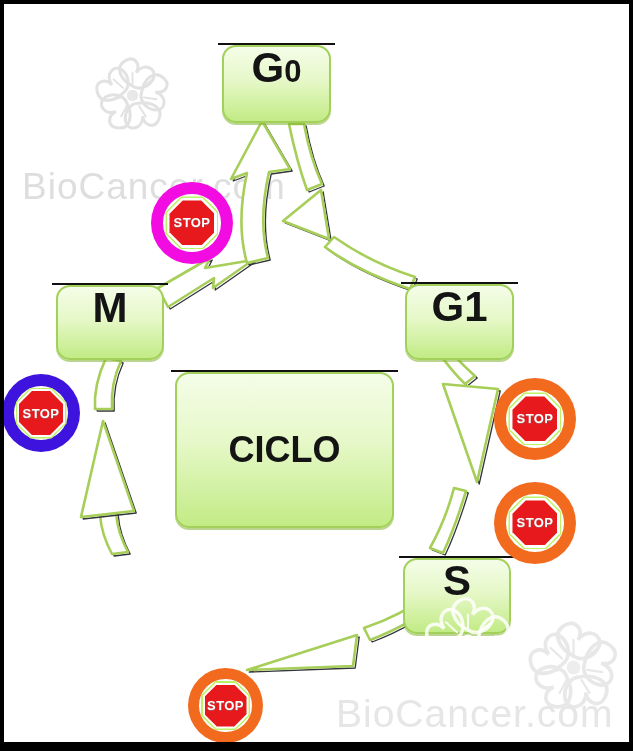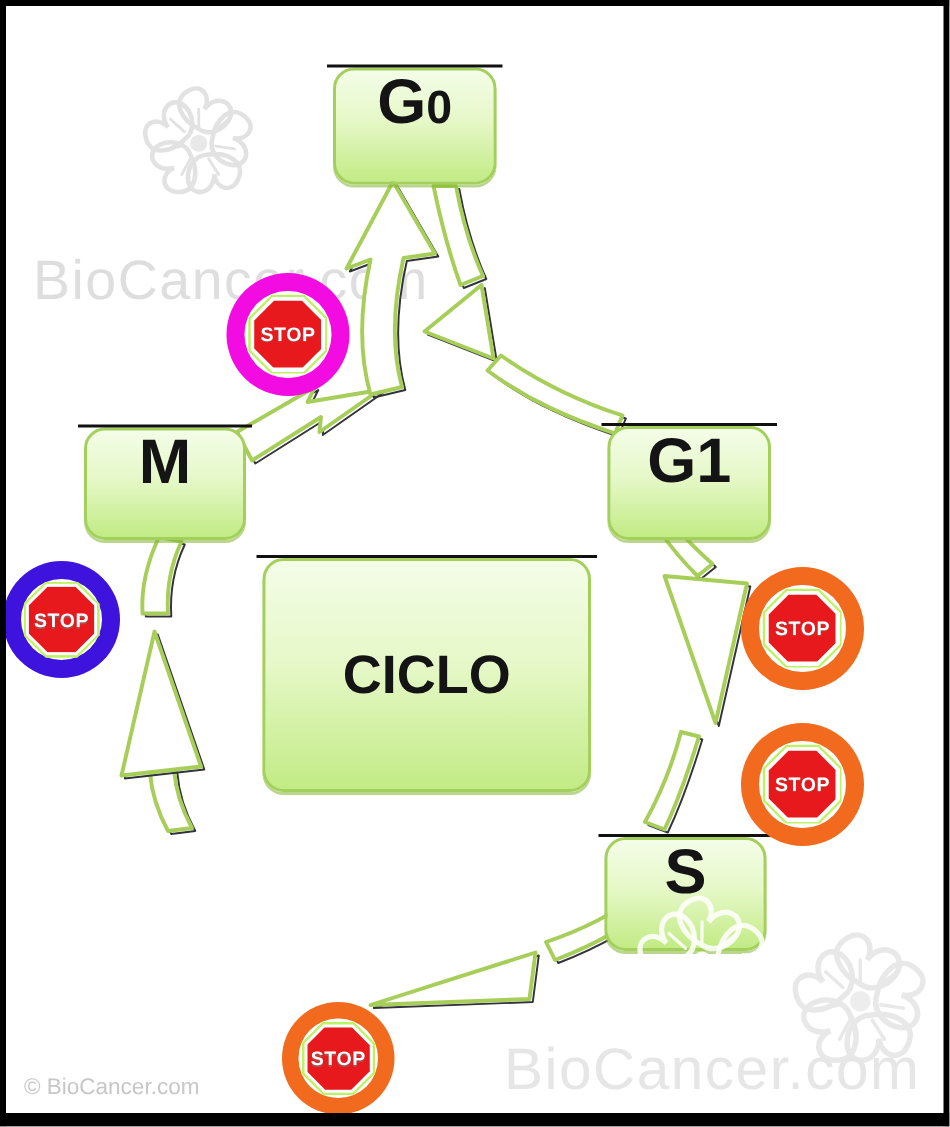--- a/index.html
+++ b/index.html
@@ -238,19 +238,18 @@
             </div>
           </div>
     </div>
       </div>
   </div>
 
   <svg class="wm-svg-front" width="633" height="751">
     <use href="#flower" transform="translate(413,586) scale(1.1)" stroke="rgba(255,255,255,0.85)" fill="rgba(255,255,255,0.9)"></use>
   </svg>
 
-  <div class="copyright">© BioCancer.com</div>
 
   <div class="frame-edge frame-top"></div>
   <div class="frame-edge frame-left"></div>
   <div class="frame-edge frame-right"></div>
   <div class="frame-edge frame-bottom"></div>
 </div>
 
 </body></html>

